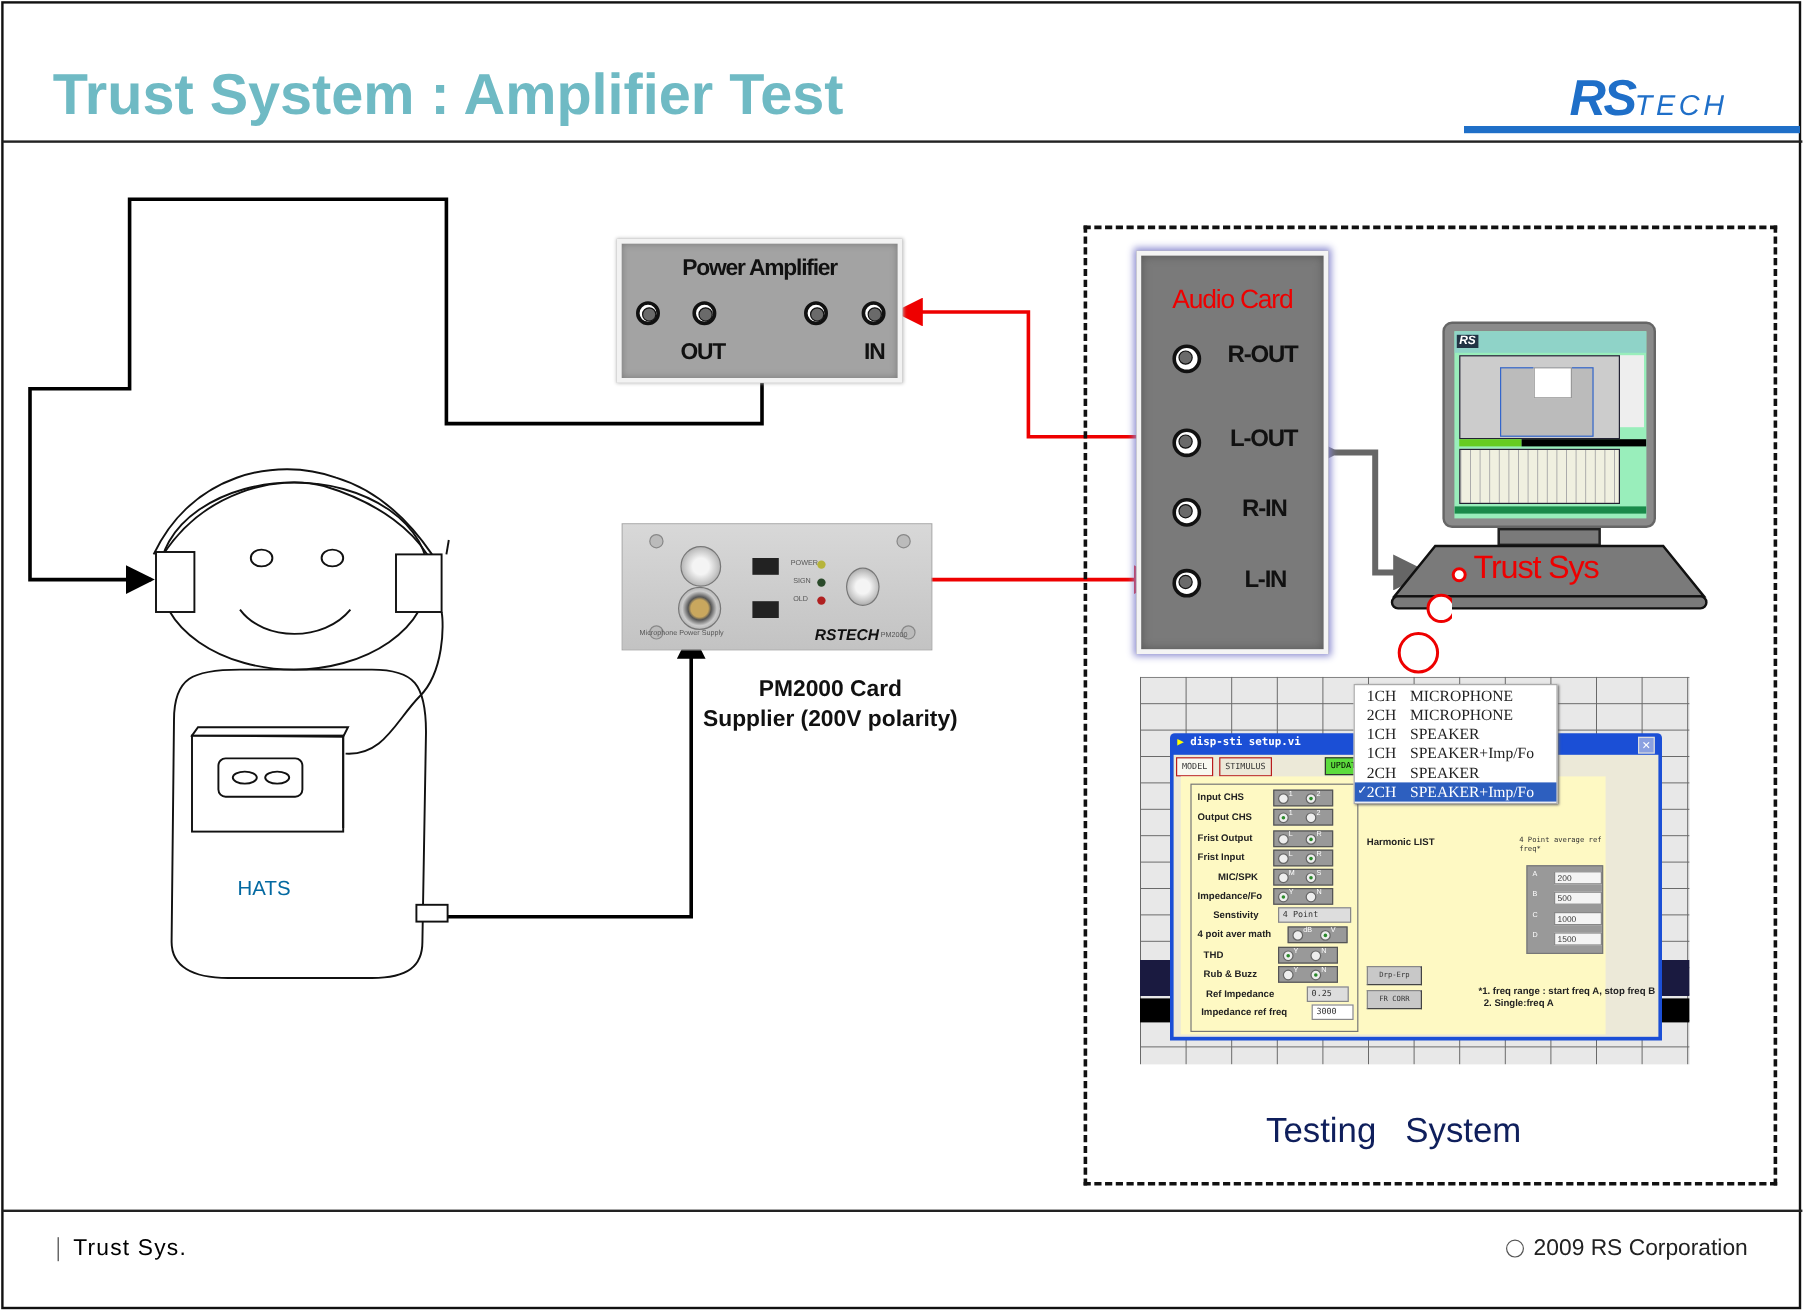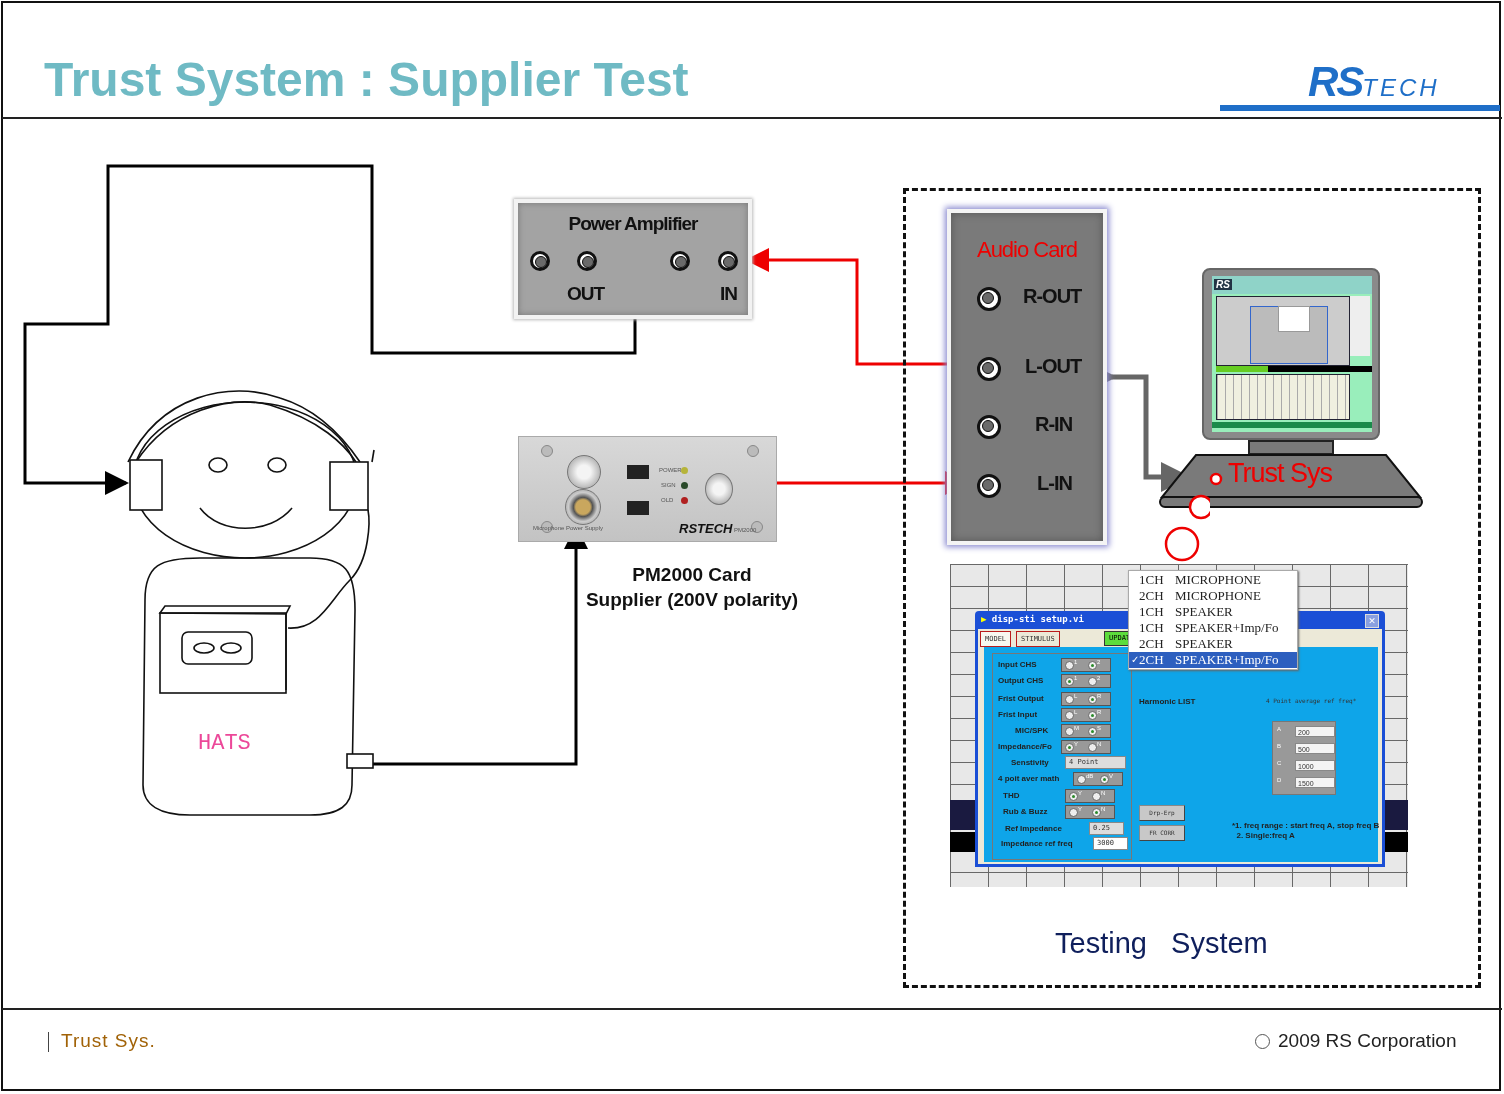--- a/index.html
+++ b/index.html
@@ -5,21 +5,21 @@
   html,body{margin:0;padding:0;background:#fff;}
   body{width:1504px;height:1094px;position:relative;overflow:hidden;font-family:"Liberation Sans",sans-serif;}
   .frame{position:absolute;left:1px;top:1px;width:1500px;height:1090px;border:2px solid #111;box-sizing:border-box;}
   .title{position:absolute;left:44px;top:52px;font-size:48px;font-weight:bold;color:#6fbac4;letter-spacing:0px;white-space:nowrap;}
   .hdr-line{position:absolute;left:2px;top:117px;width:1500px;height:2px;background:#222;}
   .logo{position:absolute;left:1308px;top:58px;white-space:nowrap;}
   .logo .rs{font-size:42px;font-weight:bold;font-style:italic;color:#1f6fc8;letter-spacing:-2px;}
   .logo .tech{font-size:24px;font-style:italic;color:#1f6fc8;letter-spacing:3px;}
   .logo-bar{position:absolute;left:1220px;top:105px;width:280px;height:6px;background:#1f6fc8;}
   .footer-line{position:absolute;left:2px;top:1008px;width:1500px;height:2px;background:#222;}
-  .footer-left{position:absolute;left:48px;top:1030px;font-size:19px;color:#a16207;letter-spacing:1px;}
+  .footer-left{position:absolute;left:48px;top:1030px;font-size:19px;color:#000000;letter-spacing:1px;}
   .footer-left .bar{display:inline-block;width:1px;height:20px;background:#444;vertical-align:middle;margin-right:12px;}
   .footer-right{position:absolute;left:1255px;top:1030px;font-size:19px;color:#222;}
   .footer-right .circ{display:inline-block;width:13px;height:13px;border:1px solid #555;border-radius:50%;margin-right:8px;vertical-align:middle;}
   svg.wires{position:absolute;left:0;top:0;}
   .amp{position:absolute;left:514px;top:199px;width:238px;height:120px;background:#a3a3a3;border:4px solid #f2f2f2;box-shadow:0 0 3px 1px #bbb,inset 0 0 6px #777;box-sizing:border-box;}
   .amp-title{position:absolute;left:0;width:100%;top:10px;text-align:center;font-size:19px;font-weight:bold;color:#111;letter-spacing:-1px;}
   .jack{position:absolute;width:20px;height:20px;border-radius:50%;background:#fff;border:3px solid #111;box-sizing:border-box;}
   .jack::after{content:"";position:absolute;left:2px;top:2px;width:10px;height:10px;border-radius:50%;background:#6a6a6a;border:1px solid #111;}
   .lbl{position:absolute;font-size:19px;font-weight:bold;color:#111;letter-spacing:-1px;}
   .pm{position:absolute;left:518px;top:436px;width:257px;height:104px;background:linear-gradient(#d8d8d8,#c3c3c3);border:1px solid #aaa;}
@@ -40,21 +40,21 @@
   .stand{position:absolute;left:1248px;top:440px;width:86px;height:15px;background:#7a7a7a;border:2px solid #222;box-sizing:border-box;}
   .trust-sys{position:absolute;left:1228px;top:458px;font-size:27px;color:#e00;letter-spacing:-1px;}
   .sw-shot{position:absolute;left:950px;top:564px;width:458px;height:323px;background:#e8e8e8;overflow:hidden;}
   .grid-bg{position:absolute;inset:0;background-image:linear-gradient(#333 1px,transparent 1px),linear-gradient(90deg,#333 1px,transparent 1px);background-size:38px 22px;opacity:.7;}
   .dlg{position:absolute;left:25px;top:47px;width:410px;height:256px;background:#1b4fd6;border-radius:4px 4px 0 0;}
   .dlg-title{position:absolute;left:6px;top:3px;font-family:"DejaVu Sans Mono",monospace;font-size:9px;color:#fff;font-weight:bold;}
   .dlg-close{position:absolute;right:6px;top:3px;width:12px;height:12px;background:#8aa0e0;border:1px solid #ddd;font-size:9px;color:#fff;text-align:center;line-height:12px;}
   .dlg-body{position:absolute;left:3px;top:18px;right:3px;bottom:3px;background:#ece9d8;}
   .tab{position:absolute;top:2px;height:14px;font-family:"DejaVu Sans Mono",monospace;font-size:7px;color:#333;border:1px solid #b91c1c;background:#ece9d8;line-height:14px;padding:0 4px;}
   .update{position:absolute;left:126px;top:2px;width:50px;height:13px;background:#5cdc3c;border:1px solid #333;font-size:7px;line-height:13px;padding-left:4px;font-family:"DejaVu Sans Mono",monospace;}
-  .panel{position:absolute;left:6px;top:18px;width:394px;height:215px;background:#0ea5e9;}
+  .panel{position:absolute;left:6px;top:18px;width:354px;height:215px;background:#fef9c3;}
   .lpanel{position:absolute;left:8px;top:6px;width:138px;height:205px;border:1px solid #777;}
   .row{position:absolute;font-size:8px;font-weight:bold;color:#222;white-space:nowrap;}
   .radgrp{position:absolute;height:12px;width:48px;border:1px solid #555;background:#999;}
   .rad{position:absolute;top:2px;width:7px;height:7px;border-radius:50%;background:#eee;border:1px solid #666;}
   .rad.on::after{content:"";position:absolute;left:2px;top:2px;width:3px;height:3px;border-radius:50%;background:#2a8a2a;}
   .radt{position:absolute;top:0;font-size:6px;color:#fff;}
   .smallin{position:absolute;height:11px;background:#ddd;border:1px solid #888;font-size:7px;line-height:11px;padding-left:3px;font-family:"DejaVu Sans Mono",monospace;color:#333;}
   .harm-lbl{position:absolute;left:155px;top:50px;font-size:8px;font-weight:bold;color:#222;}
   .harm-list{position:absolute;left:155px;top:62px;width:102px;height:88px;background:#f2f2f2;border:1px solid #666;}
   .harm-item{position:absolute;left:10px;font-size:7px;font-family:"Liberation Serif",serif;color:#333;}
@@ -72,21 +72,21 @@
   .dd-item .nm{position:absolute;left:46px;}
   .dd-item .chk{position:absolute;left:2px;font-size:10px;}
   .dark-band{position:absolute;left:0;top:236px;width:458px;height:30px;background:#1a1a40;}
   .blk-band{position:absolute;left:0;top:268px;width:458px;height:20px;background:#000;}
 </style>
 </head>
 <body>
 
 <div class="frame"></div>
 
-<div class="title">Trust System : Supplier Test</div>
+<div class="title">Trust System : Amplifier Test</div>
 <div class="logo">
   <span class="rs">RS</span><span class="tech">TECH</span>
 </div>
 <div class="logo-bar"></div>
 <div class="hdr-line"></div>
 
 <svg class="wires" width="1504" height="1094">
   <defs>
     <marker id="arrBlack" markerWidth="8" markerHeight="8" refX="7" refY="4" orient="auto" markerUnits="strokeWidth">
       <path d="M0,0 L8,4 L0,8 z" fill="#000"></path>
@@ -124,21 +124,21 @@
     <line x1="286" y1="614" x2="286" y2="690"></line>
     <rect x="182" y="632" width="70" height="32" rx="6"></rect>
     <ellipse cx="204" cy="648" rx="10" ry="5"></ellipse>
     <ellipse cx="231" cy="648" rx="10" ry="5"></ellipse>
     <path d="M288,628 C320,630 330,600 350,580 C370,560 370,520 368,510"></path>
     <line x1="374" y1="450" x2="372" y2="462"></line>
     <rect x="347" y="754" width="26" height="14" fill="#fff"></rect>
   </g>
   <text x="0" y="0" fill="none"></text>
 </svg>
-<div style="position:absolute;left:198px;top:731px;font-family:Liberation Mono, monospace;font-size:22px;color:#ec4899;">HATS</div>
+<div style="position:absolute;left:198px;top:731px;font-family:Liberation Sans, sans-serif;font-size:17px;color:#0369a1;">HATS</div>
 
 <div class="amp">
   <div class="amp-title">Power Amplifier</div>
   <div class="jack" style="left:12px;top:48px"></div>
   <div class="jack" style="left:59px;top:48px"></div>
   <div class="jack" style="left:152px;top:48px"></div>
   <div class="jack" style="left:200px;top:48px"></div>
   <div class="lbl" style="left:49px;top:80px">OUT</div>
   <div class="lbl" style="left:202px;top:80px">IN</div>
 </div>

